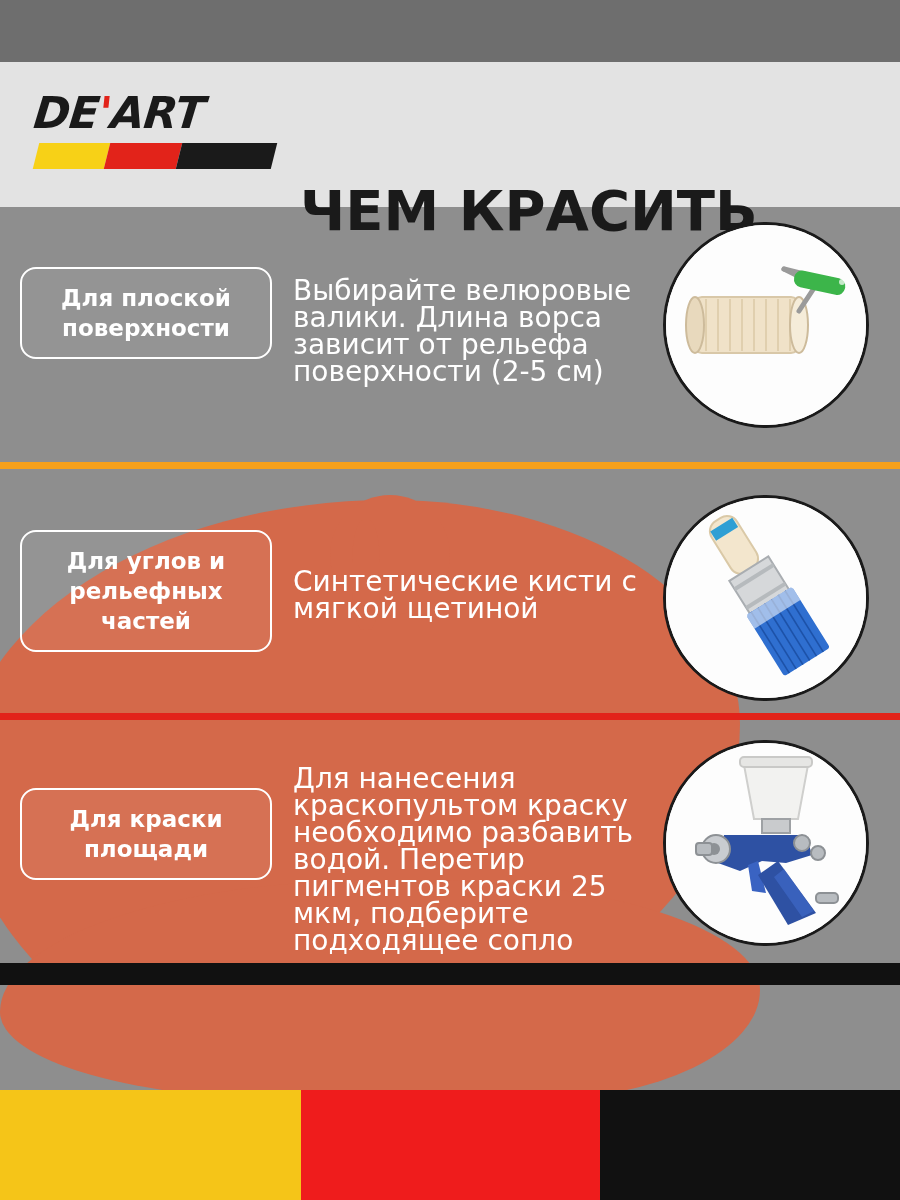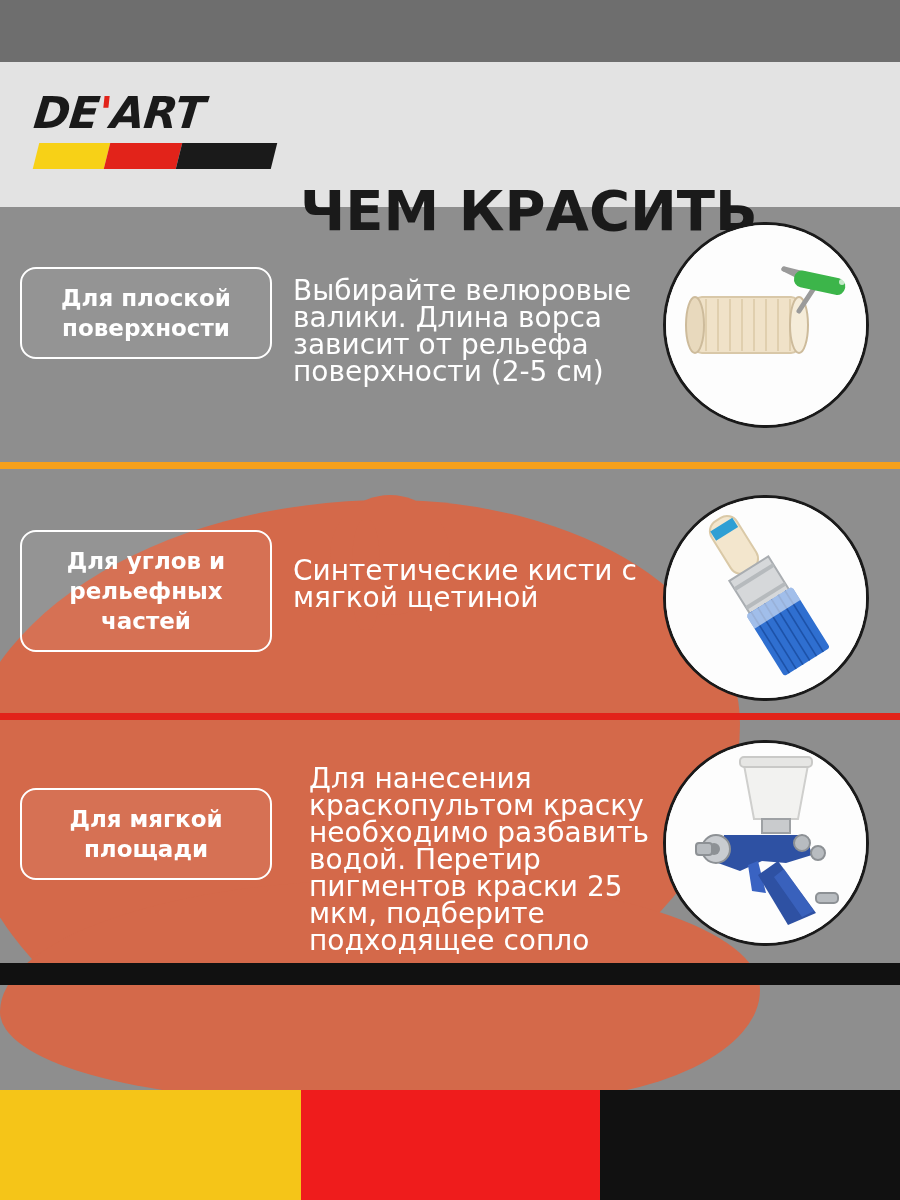--- a/index.html
+++ b/index.html
@@ -249,21 +249,21 @@
         <rect x="130" y="44" width="52" height="17" rx="8" fill="#3cb54a" transform="rotate(12 130 44)"></rect>
         <circle cx="176" cy="57" r="3" fill="#ffffff" opacity="0.7"></circle>
       </svg>
     </div>
   </div>
 
   <div class="rule rule-orange"></div>
 
   <div class="row row-2">
     <div class="pill" style="top:55px;">Для углов и рельефных частей</div>
-    <div class="desc" style="top:82px;">Синтетические кисти с мягкой щетиной</div>
+    <div class="desc" style="top:93px;">Синтетические кисти с мягкой щетиной</div>
     <div class="photo" style="top:20px;">
       <svg width="200" height="200" viewBox="0 0 200 200">
         <rect x="0" y="0" width="200" height="200" fill="#fdfdfd"></rect>
         <g transform="rotate(-32 100 100)">
 
           <rect x="86" y="8" width="30" height="60" rx="12" fill="#f3e6cd" stroke="#dac9a7" stroke-width="2"></rect>
           <rect x="88" y="14" width="26" height="11" fill="#2f9fd4"></rect>
 
           <rect x="78" y="66" width="46" height="40" fill="#d6d8da" stroke="#a9adb1" stroke-width="2"></rect>
           <rect x="78" y="74" width="46" height="4" fill="#b6babd"></rect>
@@ -280,22 +280,22 @@
           </g>
           <rect x="74" y="104" width="54" height="16" fill="#ffffff" opacity="0.55"></rect>
         </g>
       </svg>
     </div>
   </div>
 
   <div class="rule rule-red"></div>
 
   <div class="row row-3">
-    <div class="pill" style="top:58px;">Для мягкой площади</div>
-    <div class="desc" style="top:35px;width:365px;margin-left:16px;">Для нанесения краскопультом краску необходимо разбавить водой. Перетир пигментов краски 25 мкм, подберите подходящее сопло</div>
+    <div class="pill" style="top:58px;">Для краски площади</div>
+    <div class="desc" style="top:35px;width:365px;">Для нанесения краскопультом краску необходимо разбавить водой. Перетир пигментов краски 25 мкм, подберите подходящее сопло</div>
     <div class="photo" style="top:10px;">
       <svg width="200" height="200" viewBox="0 0 200 200">
         <rect x="0" y="0" width="200" height="200" fill="#fdfdfd"></rect>
 
         <path d="M78 22 L142 22 L132 76 L88 76 Z" fill="#f2f2f0" stroke="#cfcfcd" stroke-width="2"></path>
         <rect x="74" y="14" width="72" height="10" rx="4" fill="#e6e6e4" stroke="#c9c9c7" stroke-width="2"></rect>
         <rect x="96" y="76" width="28" height="14" fill="#c9cbcd" stroke="#9ea1a4" stroke-width="2"></rect>
 
         <path d="M58 92 L140 92 L146 112 L120 120 L96 118 L74 128 L52 120 Z" fill="#2e51a3"></path>
 

